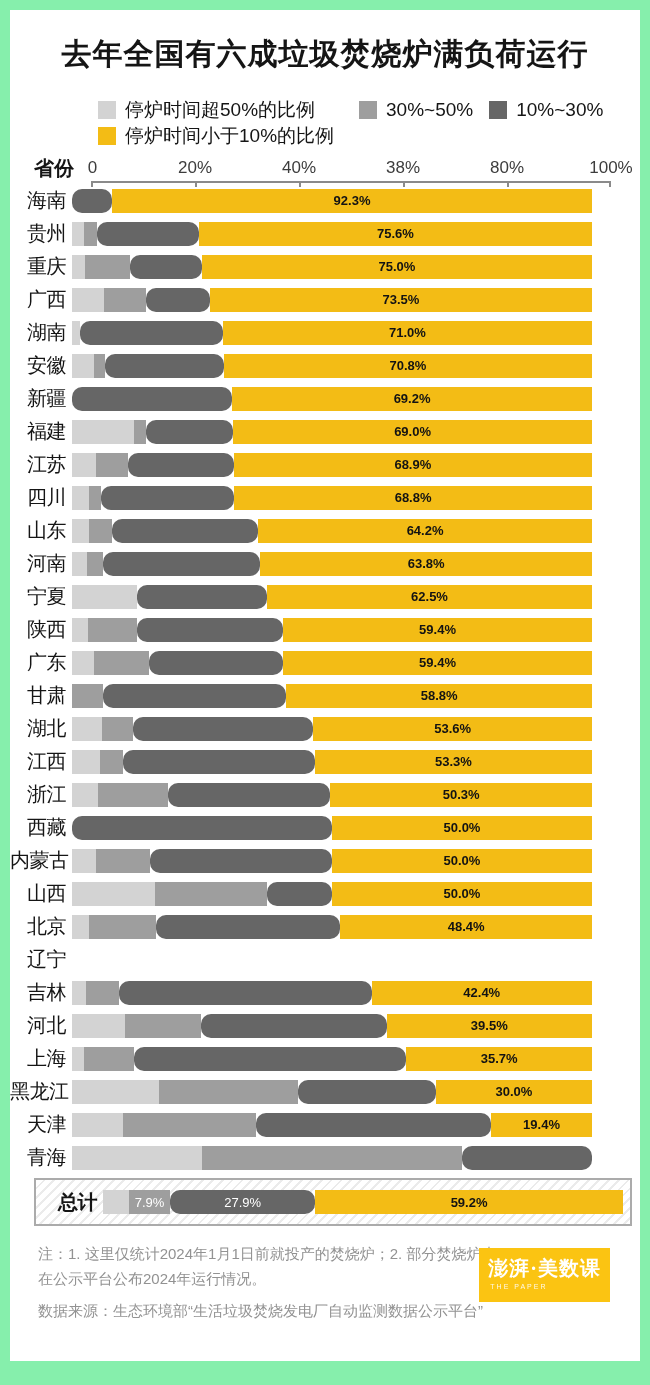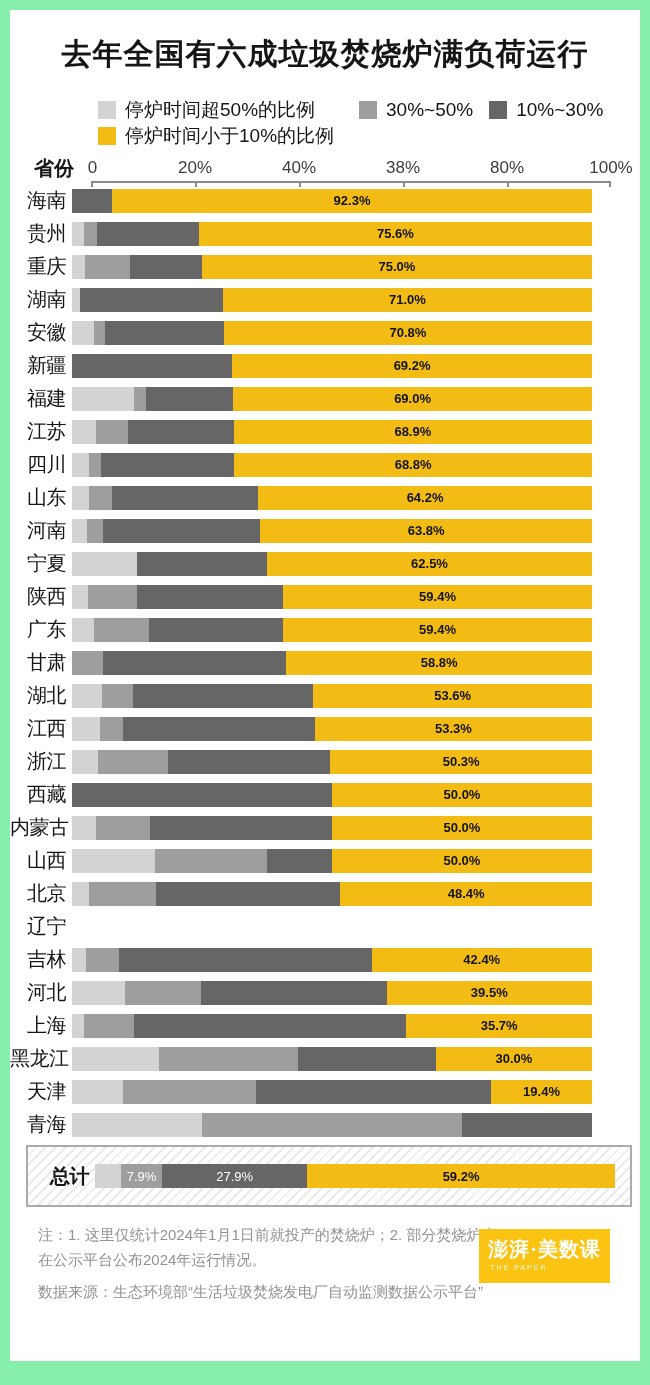--- a/index.html
+++ b/index.html
@@ -25,28 +25,28 @@
   .axis-line { margin-left: 81px; width: 520px; height: 2px; background: #8a8a8a; position: relative; }
   .axis-line i { position: absolute; top: 0; width: 2px; height: 6px; background: #8a8a8a; }
 
   .rows { margin-top: 1px; }
   .row { display: flex; align-items: center; height: 33px; }
   .row-label { width: 62px; text-align: right; padding-right: 6px; font-size: 20px; color: #151515; font-weight: 500; white-space: nowrap; letter-spacing: -0.5px; }
   .track { width: 520px; height: 24px; display: flex; }
   .seg { height: 100%; display: flex; align-items: center; justify-content: center; overflow: visible; }
   .seg-light { background: #D3D3D3; }
   .seg-mid { background: #9E9E9E; }
-  .seg-dark { background: #666666; }
+  .seg-dark { background: #666666; border-radius: 10px; }
   .seg-yellow { background: #F3BC15; flex: 1 1 0; }
   .seg-label { font-size: 13px; font-weight: 600; color: #131313; white-space: nowrap; }
   .seg-label.on-gray { color: #ffffff; font-weight: 500; }
 
-  .total-box { margin: 4px 8px 0 16px; border: 2px solid #ababab;
+  .total-box { margin: 4px 8px 0 24px; border: 2px solid #ababab;
     background: repeating-linear-gradient(135deg, #ffffff 0 5px, #ebebeb 5px 7px);
-    padding: 14px 0; }
+    padding: 7px 0; }
   .total-box .row { height: 30px; }
   .total-box .row-label { width: 67px; font-weight: 800; }
 
   .notes { margin: 16px 28px 0 28px; position: relative; }
   .note-text { width: 460px; font-size: 15px; color: #929292; line-height: 1.65; }
   .source-text { width: 480px; font-size: 15px; color: #929292; line-height: 1.65; margin-top: 7px; }
   .logo { position: absolute; right: 2px; top: 6px; background: #FBC412; color: #fff;
     padding: 7px 9px 12px 9px; min-width: 112px; text-align: center; }
   .logo-main { font-size: 20px; font-weight: 800; letter-spacing: 1px; font-family: "Liberation Serif", serif; }
   .logo-sub { font-size: 7px; letter-spacing: 2px; text-align: left; margin: 1px 0 0 2px; opacity: 0.9; }
@@ -121,20 +121,31 @@
           <div class="track">
             <div class="seg seg-light" style="width: 2.5%;"></div>
             <div class="seg seg-mid" style="width: 8.7%;"></div>
             <div class="seg seg-dark" style="width: 13.8%;"></div>
             <div class="seg seg-yellow">
               <span class="seg-label">75.0%</span>
             </div>
           </div>
         </div>
         <div class="row">
+          <div class="row-label">广西</div>
+          <div class="track">
+            <div class="seg seg-light" style="width: 6.1%;"></div>
+            <div class="seg seg-mid" style="width: 8.1%;"></div>
+            <div class="seg seg-dark" style="width: 12.3%;"></div>
+            <div class="seg seg-yellow">
+              <span class="seg-label">73.5%</span>
+            </div>
+          </div>
+        </div>
+        <div class="row">
           <div class="row-label">湖南</div>
           <div class="track">
             <div class="seg seg-light" style="width: 1.5%;"></div>
             <div class="seg seg-dark" style="width: 27.5%;"></div>
             <div class="seg seg-yellow">
               <span class="seg-label">71.0%</span>
             </div>
           </div>
         </div>
         <div class="row">

